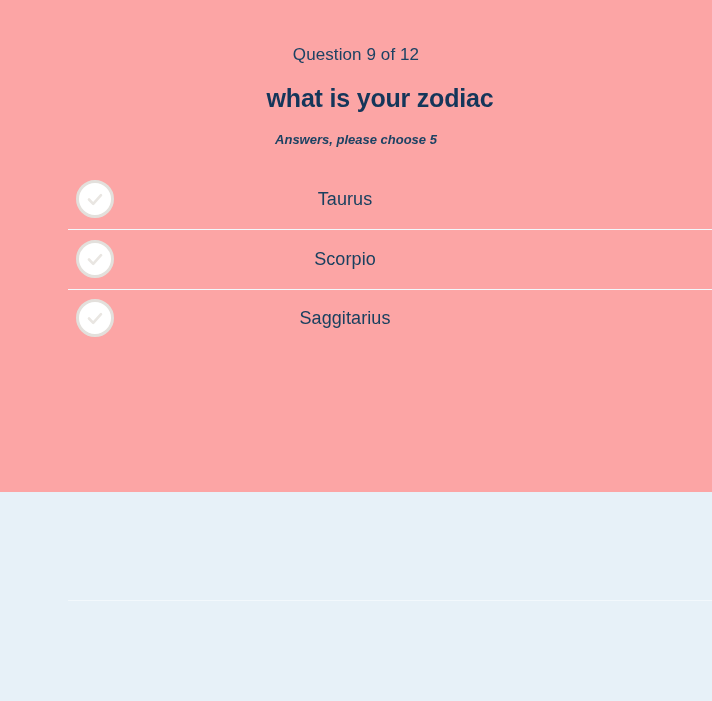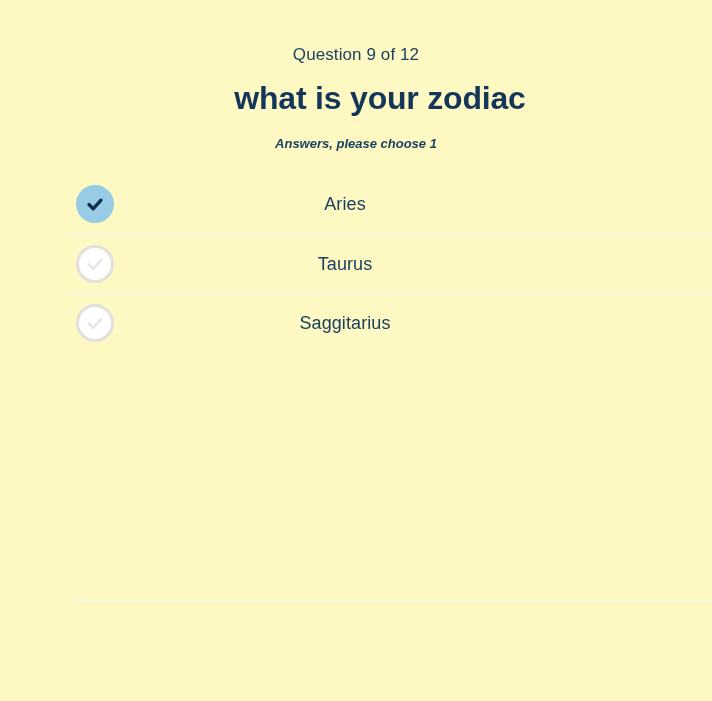--- a/index.html
+++ b/index.html
@@ -9,43 +9,43 @@
   body {
     width: 712px;
     height: 701px;
     background: #e7f1f8;
     font-family: "Liberation Sans", sans-serif;
     overflow: hidden;
   }
 
   .quiz-page {
     width: 712px;
-    height: 701px;
+    height: 492px;
     position: relative;
-    background: #fef9c3;
+    background: #fca5a5;
     box-sizing: border-box;
   }
 
   
   .quiz-header {
     padding-top: 44px;
     text-align: center;
   }
 
   .question-counter {
     font-size: 17px;
     font-weight: 400;
     color: #1c4263;
     letter-spacing: 0.1px;
     line-height: 22px;
   }
 
   .question-title {
     margin-top: 16px;
-    font-size: 32px;
+    font-size: 25px;
     font-weight: 700;
     color: #14365a;
     letter-spacing: -0.2px;
     line-height: 32px;
     padding-left: 48px;
   }
 
   .answers-hint {
     margin-top: 13px;
     font-size: 13px;
@@ -150,39 +150,39 @@
   }
 </style>
 </head>
 <body>
 
 <div class="quiz-page">
 
   <div class="quiz-header">
     <div class="question-counter">Question 9 of 12</div>
     <h1 class="question-title">what is your zodiac</h1>
-    <div class="answers-hint">Answers, please choose 1</div>
+    <div class="answers-hint">Answers, please choose 5</div>
   </div>
 
   <div class="options-list">
       <div class="option-row">
-        <span class="option-check selected">
+        <span class="option-check unselected">
           <svg class="check-glyph" viewBox="0 0 20 20">
             <path d="M4 10.5 L8.2 14.8 L16 6.2"></path>
           </svg>
         </span>
-        <span class="option-label">Aries</span>
+        <span class="option-label">Taurus</span>
       </div>
       <div class="option-row">
         <span class="option-check unselected">
           <svg class="check-glyph" viewBox="0 0 20 20">
             <path d="M4 10.5 L8.2 14.8 L16 6.2"></path>
           </svg>
         </span>
-        <span class="option-label">Taurus</span>
+        <span class="option-label">Scorpio</span>
       </div>
       <div class="option-row">
         <span class="option-check unselected">
           <svg class="check-glyph" viewBox="0 0 20 20">
             <path d="M4 10.5 L8.2 14.8 L16 6.2"></path>
           </svg>
         </span>
         <span class="option-label">Saggitarius</span>
       </div>
     </div>

